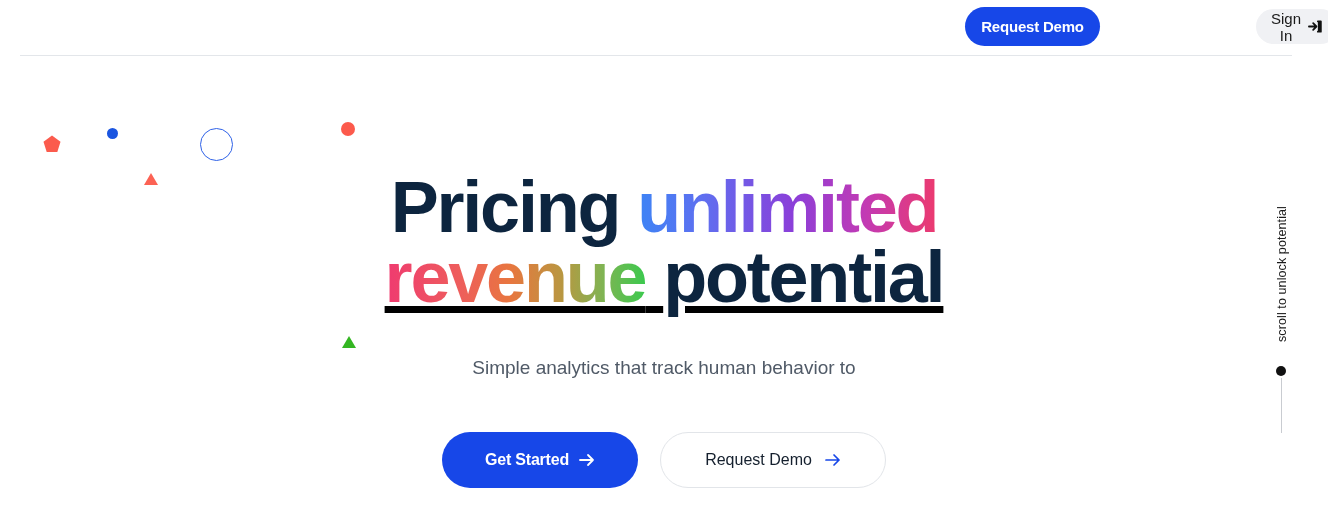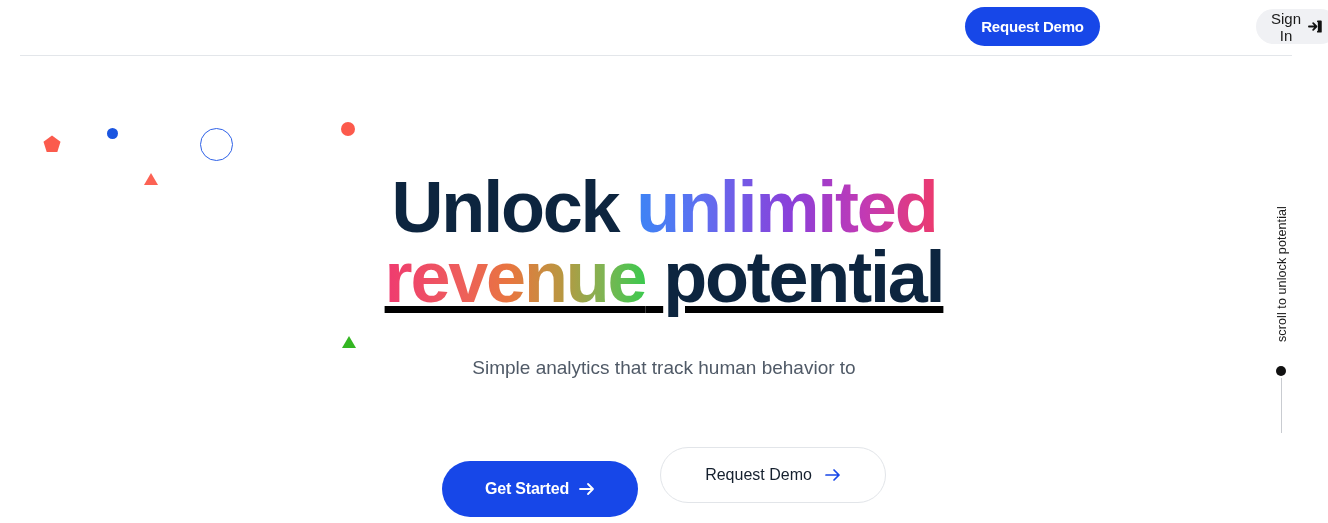--- a/index.html
+++ b/index.html
@@ -104,21 +104,20 @@
     position:absolute; left:0; top:377px; width:1328px;
     display:flex; justify-content:center; align-items:center; gap:22px;
   }
   .btn-start {
     width:196px; height:56px; border-radius:29px;
     background:#1747e8; color:#fff;
     font-size:16px; font-weight:700; letter-spacing:-0.2px;
     display:flex; align-items:center; justify-content:center; gap:10px;
     border:none; cursor:pointer;
     font-family:"Liberation Sans", sans-serif;
-    margin-top:29px;
   }
   .btn-demo-hero {
     width:226px; height:56px; border-radius:29px;
     background:#fff; color:#15202e; border:1px solid #e2e5e9;
     font-size:16px; font-weight:400;
     display:flex; align-items:center; justify-content:center; gap:13px;
     cursor:pointer;
     font-family:"Liberation Sans", sans-serif;
   }
   .arrow-ico { width:16px; height:14px; display:block; }
@@ -180,21 +179,21 @@
   <span class="decor d-reddot"></span>
   <span class="decor d-tri-green">
     <svg width="14" height="12" viewBox="0 0 14 12">
       <polygon points="7,0 14,12 0,12" fill="#34b622"></polygon>
     </svg>
   </span>
 
   <div class="hero">
 
     <div class="headline hl-line1">
-      <span class="w-dark">Unlock</span><span class="w-dark"> </span><span class="w-unlimited">unlimited</span>
+      <span class="w-dark">Pricing</span><span class="w-dark"> </span><span class="w-unlimited">unlimited</span>
     </div>
 
     <div class="headline hl-line2">
       <span class="w-revenue">revenue</span><span class="w-dark"> </span><span class="w-dark">potential</span>
     </div>
 
     <div class="subtitle">
       <span>Simple analytics that track human behavior to</span>
     </div>
 

